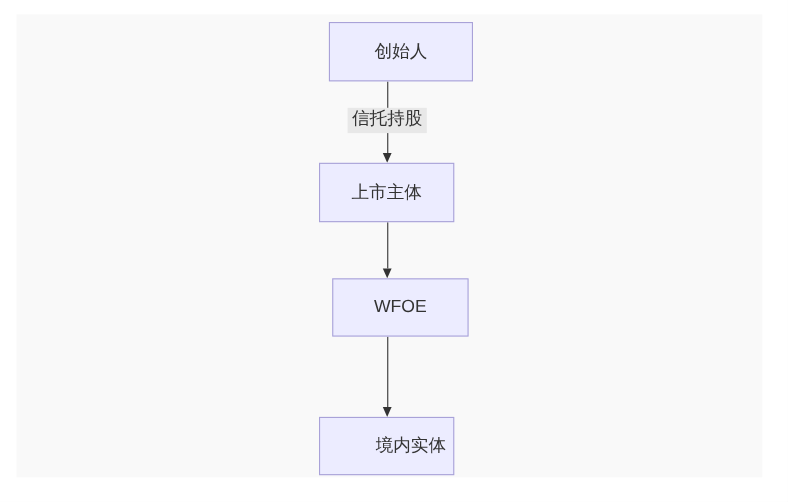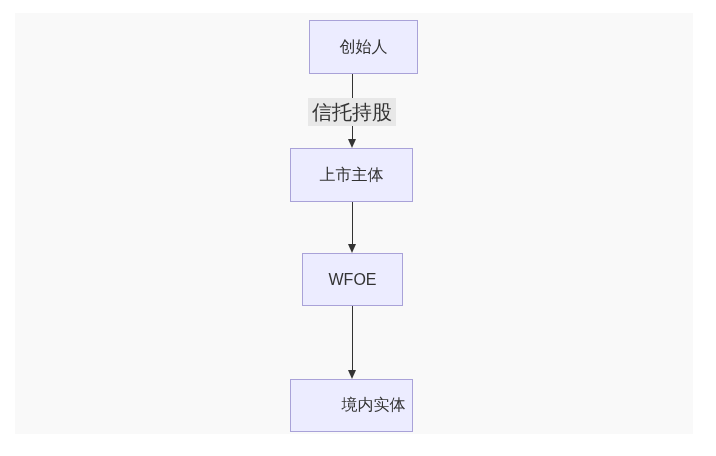--- a/index.html
+++ b/index.html
@@ -28,23 +28,23 @@
     box-sizing: border-box;
     background: #ECECFF;
     border: 1px solid #a9a2d8;
     color: #333333;
     font-size: 16px;
     display: flex;
     align-items: center;
     justify-content: center;
     white-space: nowrap;
   }
-  .node-1 { left: 294px; top: 7px;   width: 109px; height: 54px; }
+  .node-1 { left: 284px; top: 7px;   width: 131px; height: 54px; }
   .node-2 { left: 275px; top: 135px; width: 123px; height: 54px; font-family: Liberation Serif, serif; }
-  .node-3 { left: 287px; top: 240px; width: 101px; height: 53px; }
+  .node-3 { left: 287px; top: 240px; width: 124px; height: 53px; }
   .node-4 { left: 275px; top: 366px; width: 123px; height: 53px; padding-left: 44px; }
 
   .edge-line {
     position: absolute;
     left: 337px;
     width: 1px;
     background: #333333;
   }
   .line-1 { top: 61px;  height: 66px; }
   .line-2 { top: 189px; height: 42px; }
@@ -62,21 +62,21 @@
   .arrow-1 { top: 126px; }
   .arrow-2 { top: 231px; }
   .arrow-3 { top: 357px; }
 
   .edge-label {
     position: absolute;
     left: 337px;
     transform: translateX(-50%);
     background: #e8e8e8;
     color: #333333;
-    font-size: 20px;
+    font-size: 16px;
     line-height: 1.3;
     padding: 1px 4px;
     white-space: nowrap;
     z-index: 2;
   }
   .label-1 { top: 85px; }
   .label-3 { top: 314px; }
 </style>
 </head>
 <body>

